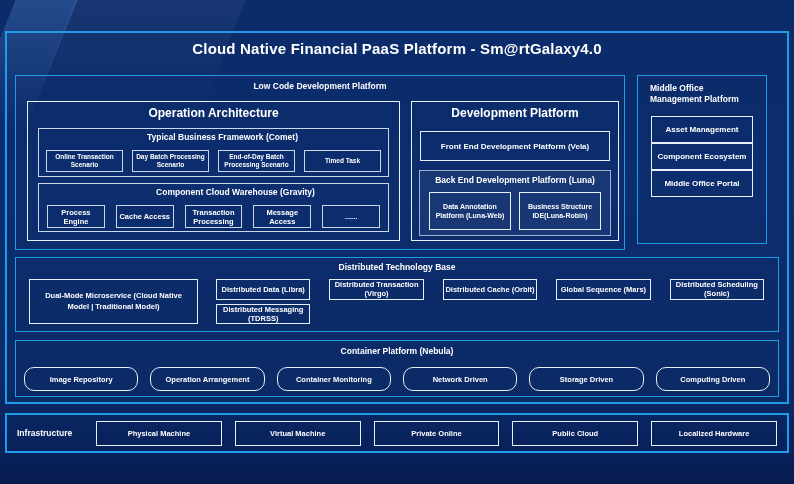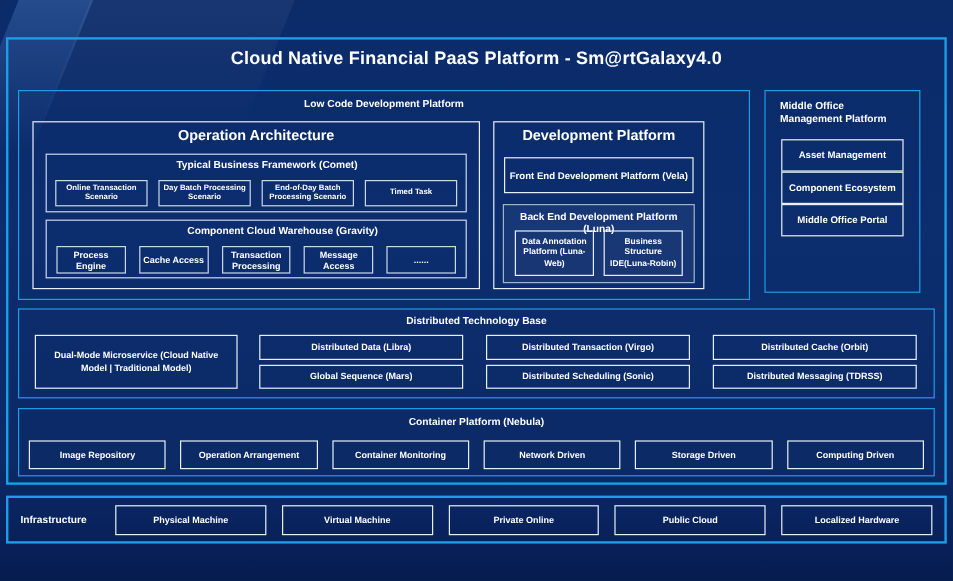--- a/index.html
+++ b/index.html
@@ -54,47 +54,47 @@
   .op-arch{left:11px;top:25px;width:373px;height:140px;}
   .op-arch>.big-label{margin-top:4px;}
   .comet{left:10px;top:26px;right:10px;height:49px;position:absolute;}
   .comet>.sec-label,.gravity>.sec-label{margin-top:3px;}
   .comet-row{position:absolute;left:7px;right:7px;top:21px;height:22px;display:flex;gap:9px;}
   .comet-row .cell{flex:1;font-size:6.5px;line-height:1.25;}
   .gravity{left:10px;top:81px;right:10px;height:49px;position:absolute;}
   .gravity-row{position:absolute;left:8px;right:8px;top:21px;height:23px;display:flex;gap:11px;}
   .gravity-row .cell{flex:1;font-size:7.5px;line-height:1.2;}
   
-  .dev-plat{left:395px;top:25px;width:176px;height:140px;}
+  .dev-plat{left:395px;top:25px;width:208px;height:140px;}
   .dev-plat>.big-label{margin-top:4px;}
   .front-end{position:absolute;left:8px;right:8px;top:29px;height:30px;font-size:8px;}
   .back-end{position:absolute;left:7px;right:7px;top:68px;height:66px;
     border:1.2px solid #9fb3cf;background:rgba(255,255,255,0.05);}
   .back-end>.sec-label{margin-top:4px;}
   .luna-row{position:absolute;left:9px;right:9px;top:21px;height:38px;display:flex;gap:8px;}
   .luna-row .cell{flex:1;font-size:7px;line-height:1.3;border-color:var(--white-border);padding:0 3px;}
   
   .mid-office{left:630px;top:42px;width:130px;height:169px;}
   .mo-label{font-size:8.5px;font-weight:700;line-height:1.35;margin:7px 10px 0 12px;}
   .mo-items{position:absolute;left:13px;right:13px;top:40px;height:119px;
     display:flex;flex-direction:column;justify-content:flex-start;}
   .mo-items .cell{height:27px;font-size:8px;border-color:var(--white-border);}
   
   .distributed{left:8px;top:224px;width:764px;height:75px;}
   .distributed>.sec-label{margin-top:4px;}
   .dual-mode{position:absolute;left:13px;top:21px;width:169px;height:45px;
     font-size:7.5px;line-height:1.35;border-color:var(--white-border);padding:0 10px;}
   .dist-grid{position:absolute;left:200px;right:14px;top:21px;height:45px;
-    display:grid;grid-template-columns:repeat(3,1fr);column-gap:19px;row-gap:4px;}
+    display:grid;grid-template-columns:repeat(5,1fr);column-gap:19px;row-gap:4px;}
   .dist-grid .cell{font-size:7.5px;border-color:var(--white-border);}
   
   .cont-plat{left:8px;top:307px;width:764px;height:57px;}
   .cont-plat>.sec-label{margin-top:5px;}
   .cont-row{position:absolute;left:8px;right:8px;top:26px;height:24px;display:flex;gap:12px;}
-  .cont-row .cell{flex:1;font-size:7.5px;border-color:var(--white-border);}
+  .cont-row .cell{flex:1;font-size:7.5px;border-color:var(--white-border);border-radius:10px;}
   
   .infra{position:absolute;left:5px;top:413px;width:784px;height:40px;
     border:2px solid var(--accent);display:flex;align-items:center;padding:0 10px;gap:13px;}
   .infra-label{width:66px;flex:none;font-size:8.5px;font-weight:700;}
   .infra .cell{flex:1;height:25px;font-size:7.5px;border-color:var(--white-border);}
 </style>
 </head>
 <body>
 
 <div class="page">

